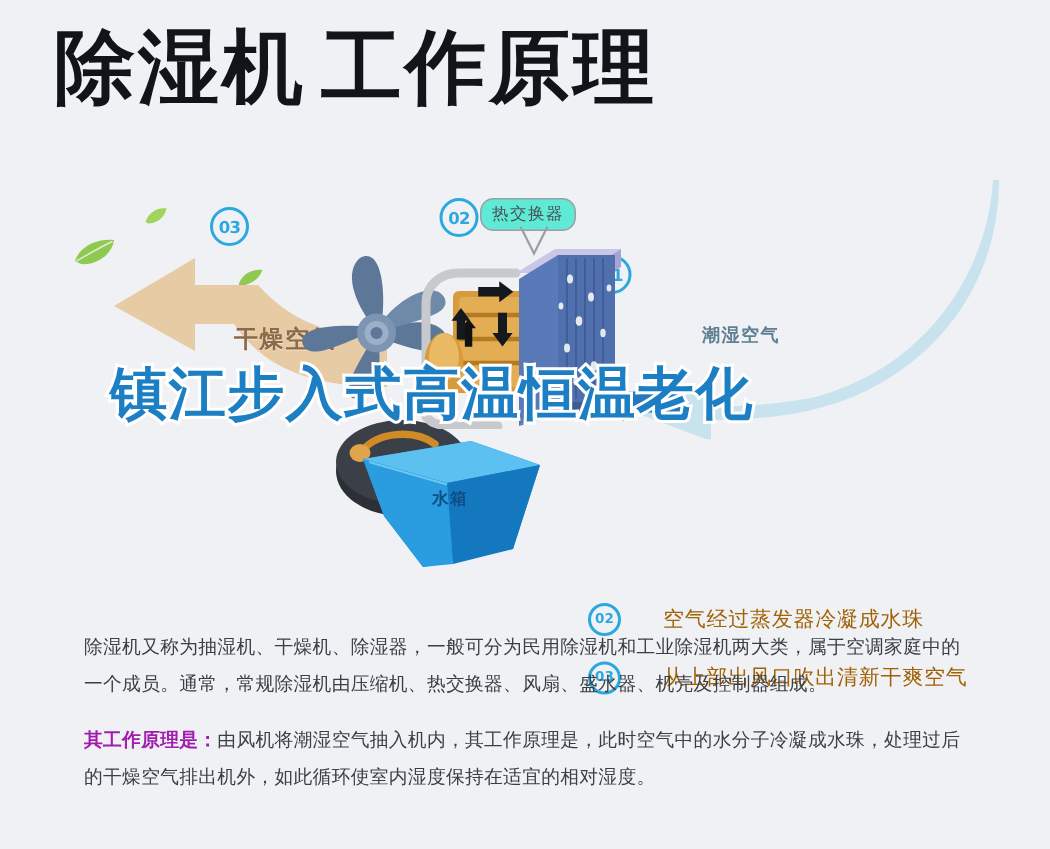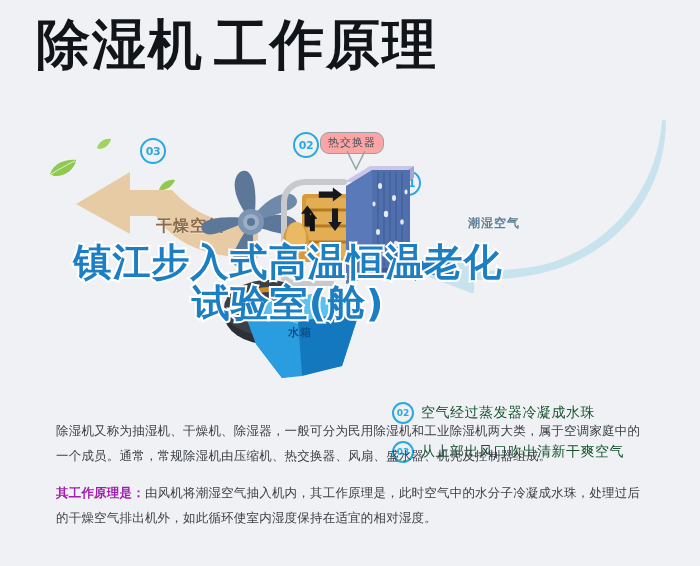--- a/index.html
+++ b/index.html
@@ -61,21 +61,21 @@
   }
   .badge.b03{left:140px;top:18px;}
   .badge.b02{left:293px;top:12px;}
   .badge.b01{left:395px;top:50px;}
 
   
   .callout{
     position:absolute;left:320px;top:12px;
     padding:2px 7px 3px 7px;
     border:1.5px solid #9aa0a8;border-radius:9px;
-    background:#fca5a5;
+    background:#5eead4;
     font-size:11px;color:#4a4f57;letter-spacing:1px;
     white-space:nowrap;
   }
   .callout-stem{
     position:absolute;left:345px;top:31px;width:22px;height:20px;
   }
 
   
   .fan{position:absolute;left:196px;top:48px;width:110px;height:108px;}
 
@@ -107,21 +107,21 @@
   .step-row{display:flex;align-items:center;margin-bottom:17px;}
   .step-row .badge-s{
     width:18px;height:18px;border-radius:50%;
     border:2px solid #2aa9e0;color:#2aa9e0;
     font-size:9px;font-weight:bold;
     display:flex;align-items:center;justify-content:center;
     margin-right:7px;flex:0 0 auto;
     font-family:"DejaVu Sans","Liberation Sans",sans-serif;
   }
   .step-row .step-text{
-    font-size:14px;color:#14532d;letter-spacing:.5px;white-space:nowrap;
+    font-size:14px;color:#a16207;letter-spacing:.5px;white-space:nowrap;margin-left:21px;
   }
 
   
   .watermark{
     position:absolute;left:0;top:242px;width:576px;
     text-align:center;pointer-events:none;
     z-index:40;
   }
   .watermark .wm-line{
     font-family:"DejaVu Sans","Liberation Sans",sans-serif;
@@ -310,21 +310,20 @@
       <div class="step-row">
         <span class="badge-s">03</span>
         <span class="step-text">从上部出风口吹出清新干爽空气</span>
       </div>
     </div>
 
   </div>
 
   <div class="watermark">
     <div class="wm-line">镇江步入式高温恒温老化</div>
-    <div class="wm-line">试验室(舱)</div>
   </div>
 
   <div class="divider"></div>
   <div class="body-text">
     <p>除湿机又称为抽湿机、干燥机、除湿器，一般可分为民用除湿机和工业除湿机两大类，属于空调家庭中的一个成员。通常，常规除湿机由压缩机、热交换器、风扇、盛水器、机壳及控制器组成。</p>
     <p>
       <span class="lead">其工作原理是：</span><span>由风机将潮湿空气抽入机内，其工作原理是，此时空气中的水分子冷凝成水珠，处理过后的干燥空气排出机外，如此循环使室内湿度保持在适宜的相对湿度。</span>
     </p>
   </div>
 

